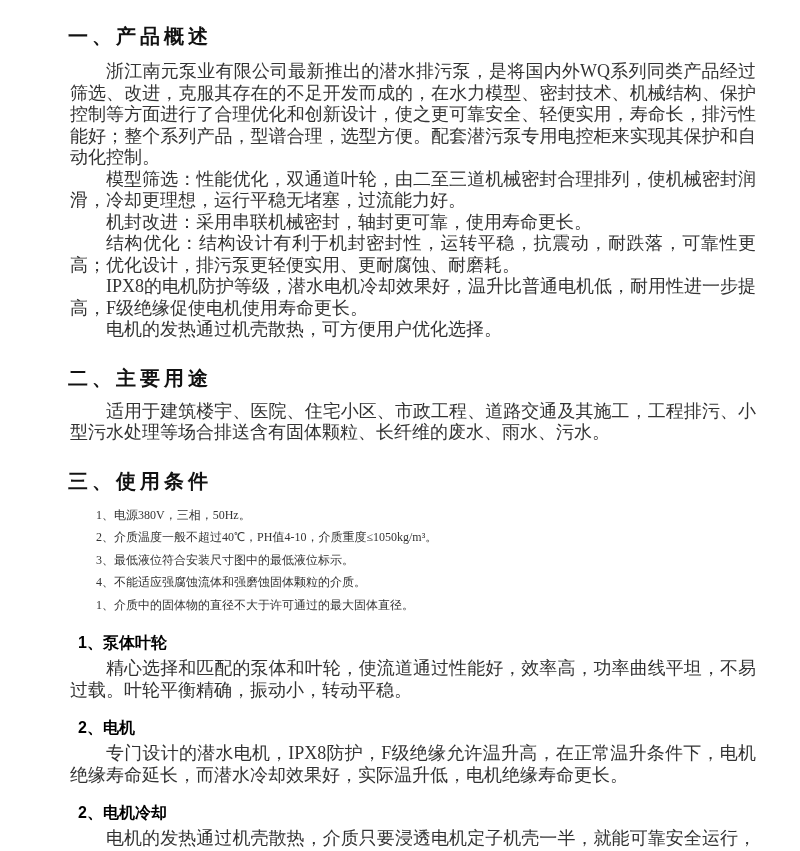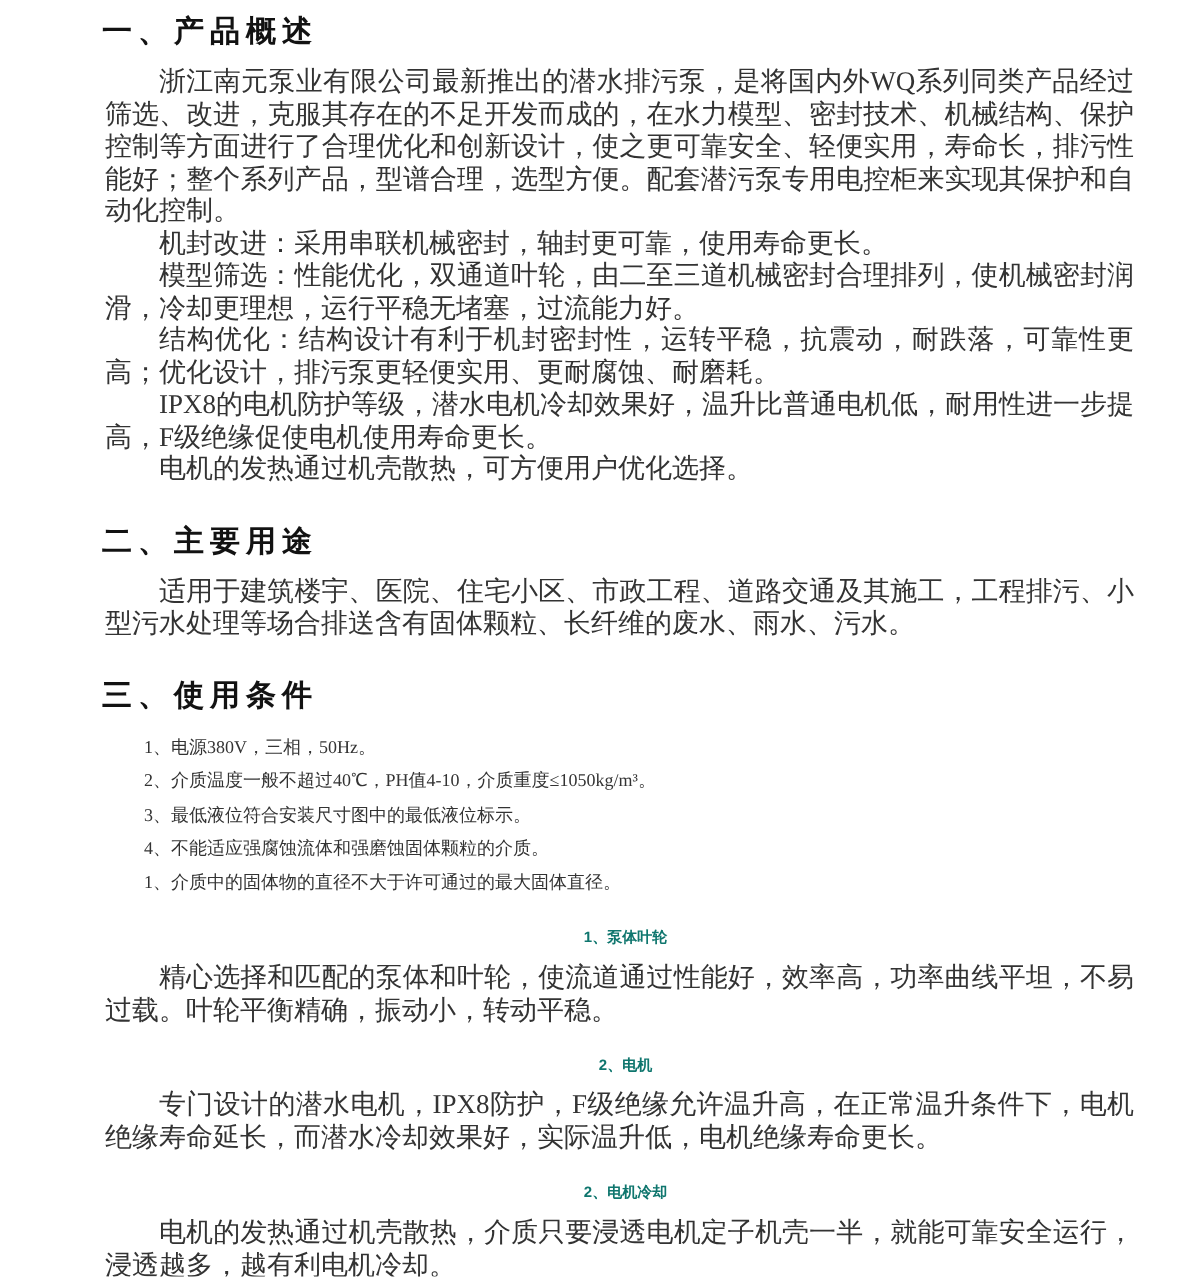--- a/index.html
+++ b/index.html
@@ -22,60 +22,60 @@
   .sec-h {
     font-family: "Liberation Sans", sans-serif;
     font-weight: bold;
     font-size: 20px;
     letter-spacing: 4px;
     color: #121212;
     margin: 24px 0 10px -2px;
     line-height: 26px;
   }
   section:first-child .sec-h {
-    margin-top: 2px;
+    margin-top: 19px;
+    font-family: Liberation Mono, monospace;
   }
   .body-p {
     font-size: 18px;
     line-height: 21.5px;
     text-indent: 2em;
     text-align: justify;
     margin: 0;
     color: #333333;
   }
   .cond-list { margin-top: 4px; }
   .cond-item {
     font-size: 12px;
     line-height: 22.5px;
     padding-left: 26px;
     color: #333333;
   }
   .sub-block { margin: 0; }
   .sub-h {
     font-family: "Liberation Sans", sans-serif;
     font-weight: bold;
-    font-size: 10px;
-    color: #0f766e;
+    font-size: 16px;
+    color: #000000;
     margin: 17px 0 5px 8px;
     line-height: 20px;
-    text-align: center;
   }
   .sub-block .body-p { margin: 0; }
   .sec-structure .sec-h { margin-bottom: 2px; }
 </style>
 </head>
 <body>
 
 <div class="page">
 
   <section class="sec-overview">
     <h2 class="sec-h">一、产品概述</h2>
     <p class="body-p">浙江南元泵业有限公司最新推出的潜水排污泵，是将国内外WQ系列同类产品经过筛选、改进，克服其存在的不足开发而成的，在水力模型、密封技术、机械结构、保护控制等方面进行了合理优化和创新设计，使之更可靠安全、轻便实用，寿命长，排污性能好；整个系列产品，型谱合理，选型方便。配套潜污泵专用电控柜来实现其保护和自动化控制。</p>
+    <p class="body-p">模型筛选：性能优化，双通道叶轮，由二至三道机械密封合理排列，使机械密封润滑，冷却更理想，运行平稳无堵塞，过流能力好。</p>
     <p class="body-p">机封改进：采用串联机械密封，轴封更可靠，使用寿命更长。</p>
-    <p class="body-p">模型筛选：性能优化，双通道叶轮，由二至三道机械密封合理排列，使机械密封润滑，冷却更理想，运行平稳无堵塞，过流能力好。</p>
     <p class="body-p">结构优化：结构设计有利于机封密封性，运转平稳，抗震动，耐跌落，可靠性更高；优化设计，排污泵更轻便实用、更耐腐蚀、耐磨耗。</p>
     <p class="body-p">IPX8的电机防护等级，潜水电机冷却效果好，温升比普通电机低，耐用性进一步提高，F级绝缘促使电机使用寿命更长。</p>
     <p class="body-p">电机的发热通过机壳散热，可方便用户优化选择。</p>
   </section>
 
   <section class="sec-uses">
     <h2 class="sec-h">二、主要用途</h2>
     <p class="body-p">适用于建筑楼宇、医院、住宅小区、市政工程、道路交通及其施工，工程排污、小型污水处理等场合排送含有固体颗粒、长纤维的废水、雨水、污水。</p>
   </section>
 

